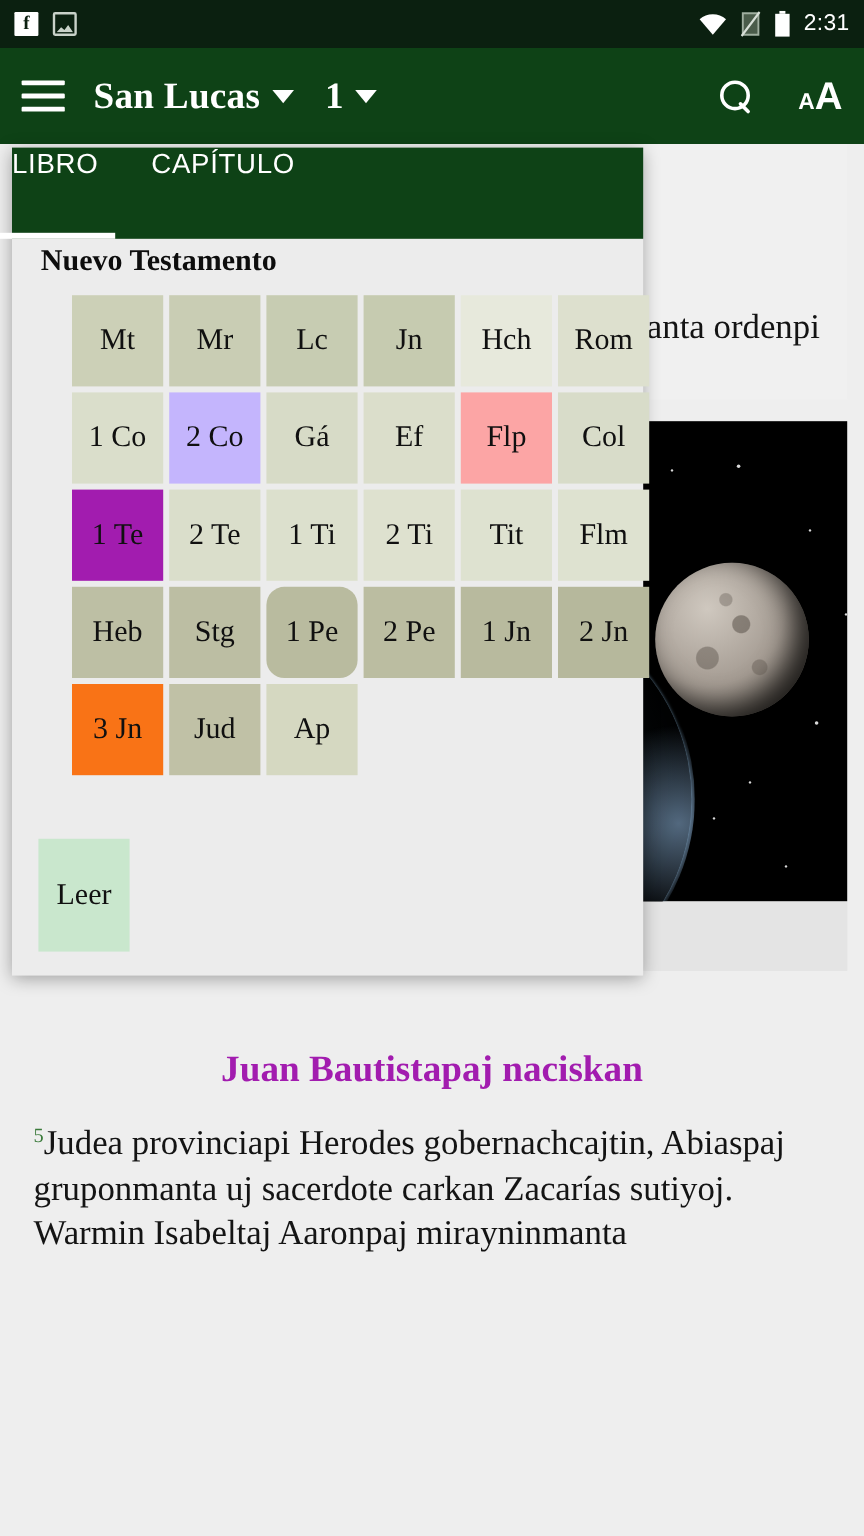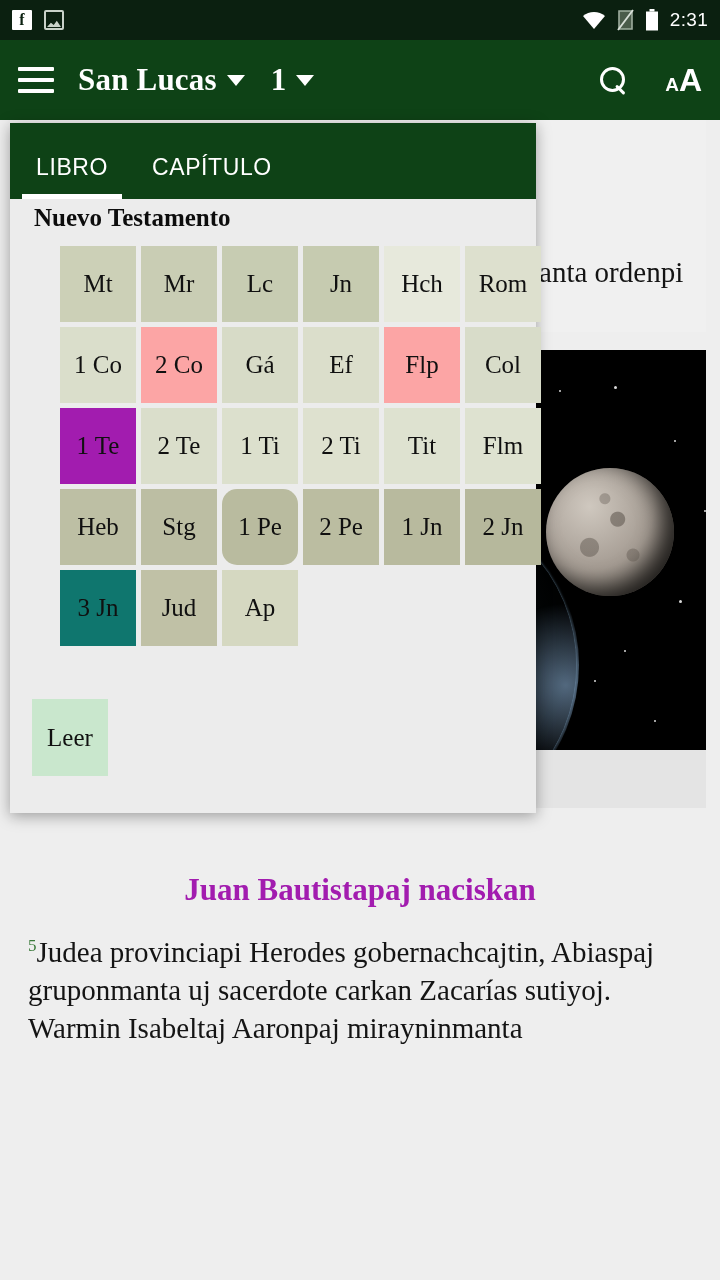--- a/index.html
+++ b/index.html
@@ -88,39 +88,39 @@
     font-size:31px; margin:64px 0 26px 0; }
   .sec-body { font-size:29px; line-height:1.3; color:#141414;
     padding:0 28px; text-align:left; }
 
   
   .panel {
     position:absolute; top:123px; left:10px; width:526px; height:690px;
     background:#ececec; box-shadow:0 3px 14px rgba(0,0,0,.35);
   }
   .panel-tabs { height:76px; background:#0e4216; display:flex;
-    align-items:flex-end; padding-left:26px; }
+    }
   .tab { color:#ffffff; font-family:"Liberation Sans", sans-serif;
     font-size:23px; letter-spacing:.6px; padding:0 22px 18px 0;
     margin-right:22px; position:relative; cursor:pointer; }
   .tab.active::after{ content:""; position:absolute; left:-14px; right:8px;
     bottom:0; height:5px; background:#ffffff; }
   .panel-body { padding:1px 22px 0 22px; }
   .testament { font-weight:bold; font-size:25px; color:#0d0d0d;
     margin:4px 0 14px 2px; }
   .grid { display:grid; grid-template-columns:repeat(6, 76px);
     gap:5px;margin-left:28px; }
   .btile {
     height:76px; display:flex; align-items:center; justify-content:center;
     font-size:25px; color:#101010; cursor:pointer;
     font-family:"Liberation Serif", serif;
   }
   .leer-wrap { margin-top:53px; }
   .leer {
-    width:76px; height:77px; background:#c9e7cd; display:flex;
+    width:76px; height:94px; background:#c9e7cd; display:flex;
     align-items:center; justify-content:center; font-size:25px;
     color:#101010; cursor:pointer;
   }
 
   
   .star { position:absolute; background:#fff; border-radius:50%; opacity:.85; }
   .earth {
     position:absolute; left:232px; top:150px; width:330px; height:330px;
     border-radius:50%;
     background:
@@ -264,38 +264,38 @@
     <div class="panel-body">
       <div class="testament">Nuevo Testamento</div>
       <div class="grid" id="book-grid">
           <div class="btile" style="background: rgb(204, 208, 183);">Mt</div>
           <div class="btile" style="background: rgb(201, 205, 180);">Mr</div>
           <div class="btile" style="background: rgb(199, 204, 178);">Lc</div>
           <div class="btile" style="background: rgb(198, 203, 176);">Jn</div>
           <div class="btile" style="background: rgb(231, 233, 220);">Hch</div>
           <div class="btile" style="background: rgb(221, 224, 206);">Rom</div>
           <div class="btile" style="background: rgb(218, 222, 203);">1 Co</div>
-          <div class="btile" style="background: #fca5a5;">2 Co</div>
+          <div class="btile" style="background: #c4b5fd;">2 Co</div>
           <div class="btile" style="background: rgb(215, 219, 199);">Gá</div>
           <div class="btile" style="background: rgb(219, 222, 203);">Ef</div>
           <div class="btile" style="background: #fca5a5;">Flp</div>
           <div class="btile" style="background: rgb(216, 220, 201);">Col</div>
           <div class="btile" style="background: #a21caf;">1 Te</div>
           <div class="btile" style="background: rgb(218, 222, 203);">2 Te</div>
           <div class="btile" style="background: rgb(220, 224, 205);">1 Ti</div>
           <div class="btile" style="background: rgb(222, 225, 207);">2 Ti</div>
           <div class="btile" style="background: rgb(222, 226, 208);">Tit</div>
           <div class="btile" style="background: rgb(222, 226, 208);">Flm</div>
           <div class="btile" style="background: rgb(189, 191, 164);">Heb</div>
           <div class="btile" style="background: rgb(188, 190, 163);">Stg</div>
           <div class="btile" style="background: rgb(185, 187, 159); border-radius: 15px;">1 Pe</div>
           <div class="btile" style="background: rgb(187, 189, 161);">2 Pe</div>
           <div class="btile" style="background: rgb(184, 186, 158);">1 Jn</div>
           <div class="btile" style="background: rgb(182, 184, 156);">2 Jn</div>
-          <div class="btile" style="background: #0f766e;">3 Jn</div>
+          <div class="btile" style="background: #f97316;">3 Jn</div>
           <div class="btile" style="background: rgb(192, 193, 166);">Jud</div>
           <div class="btile" style="background: rgb(213, 216, 193);">Ap</div>
         </div>
       <div class="leer-wrap">
         <div class="leer" style="background: rgb(201, 231, 205);">Leer</div>
       </div>
     </div>
   </div>
 
 </div>

